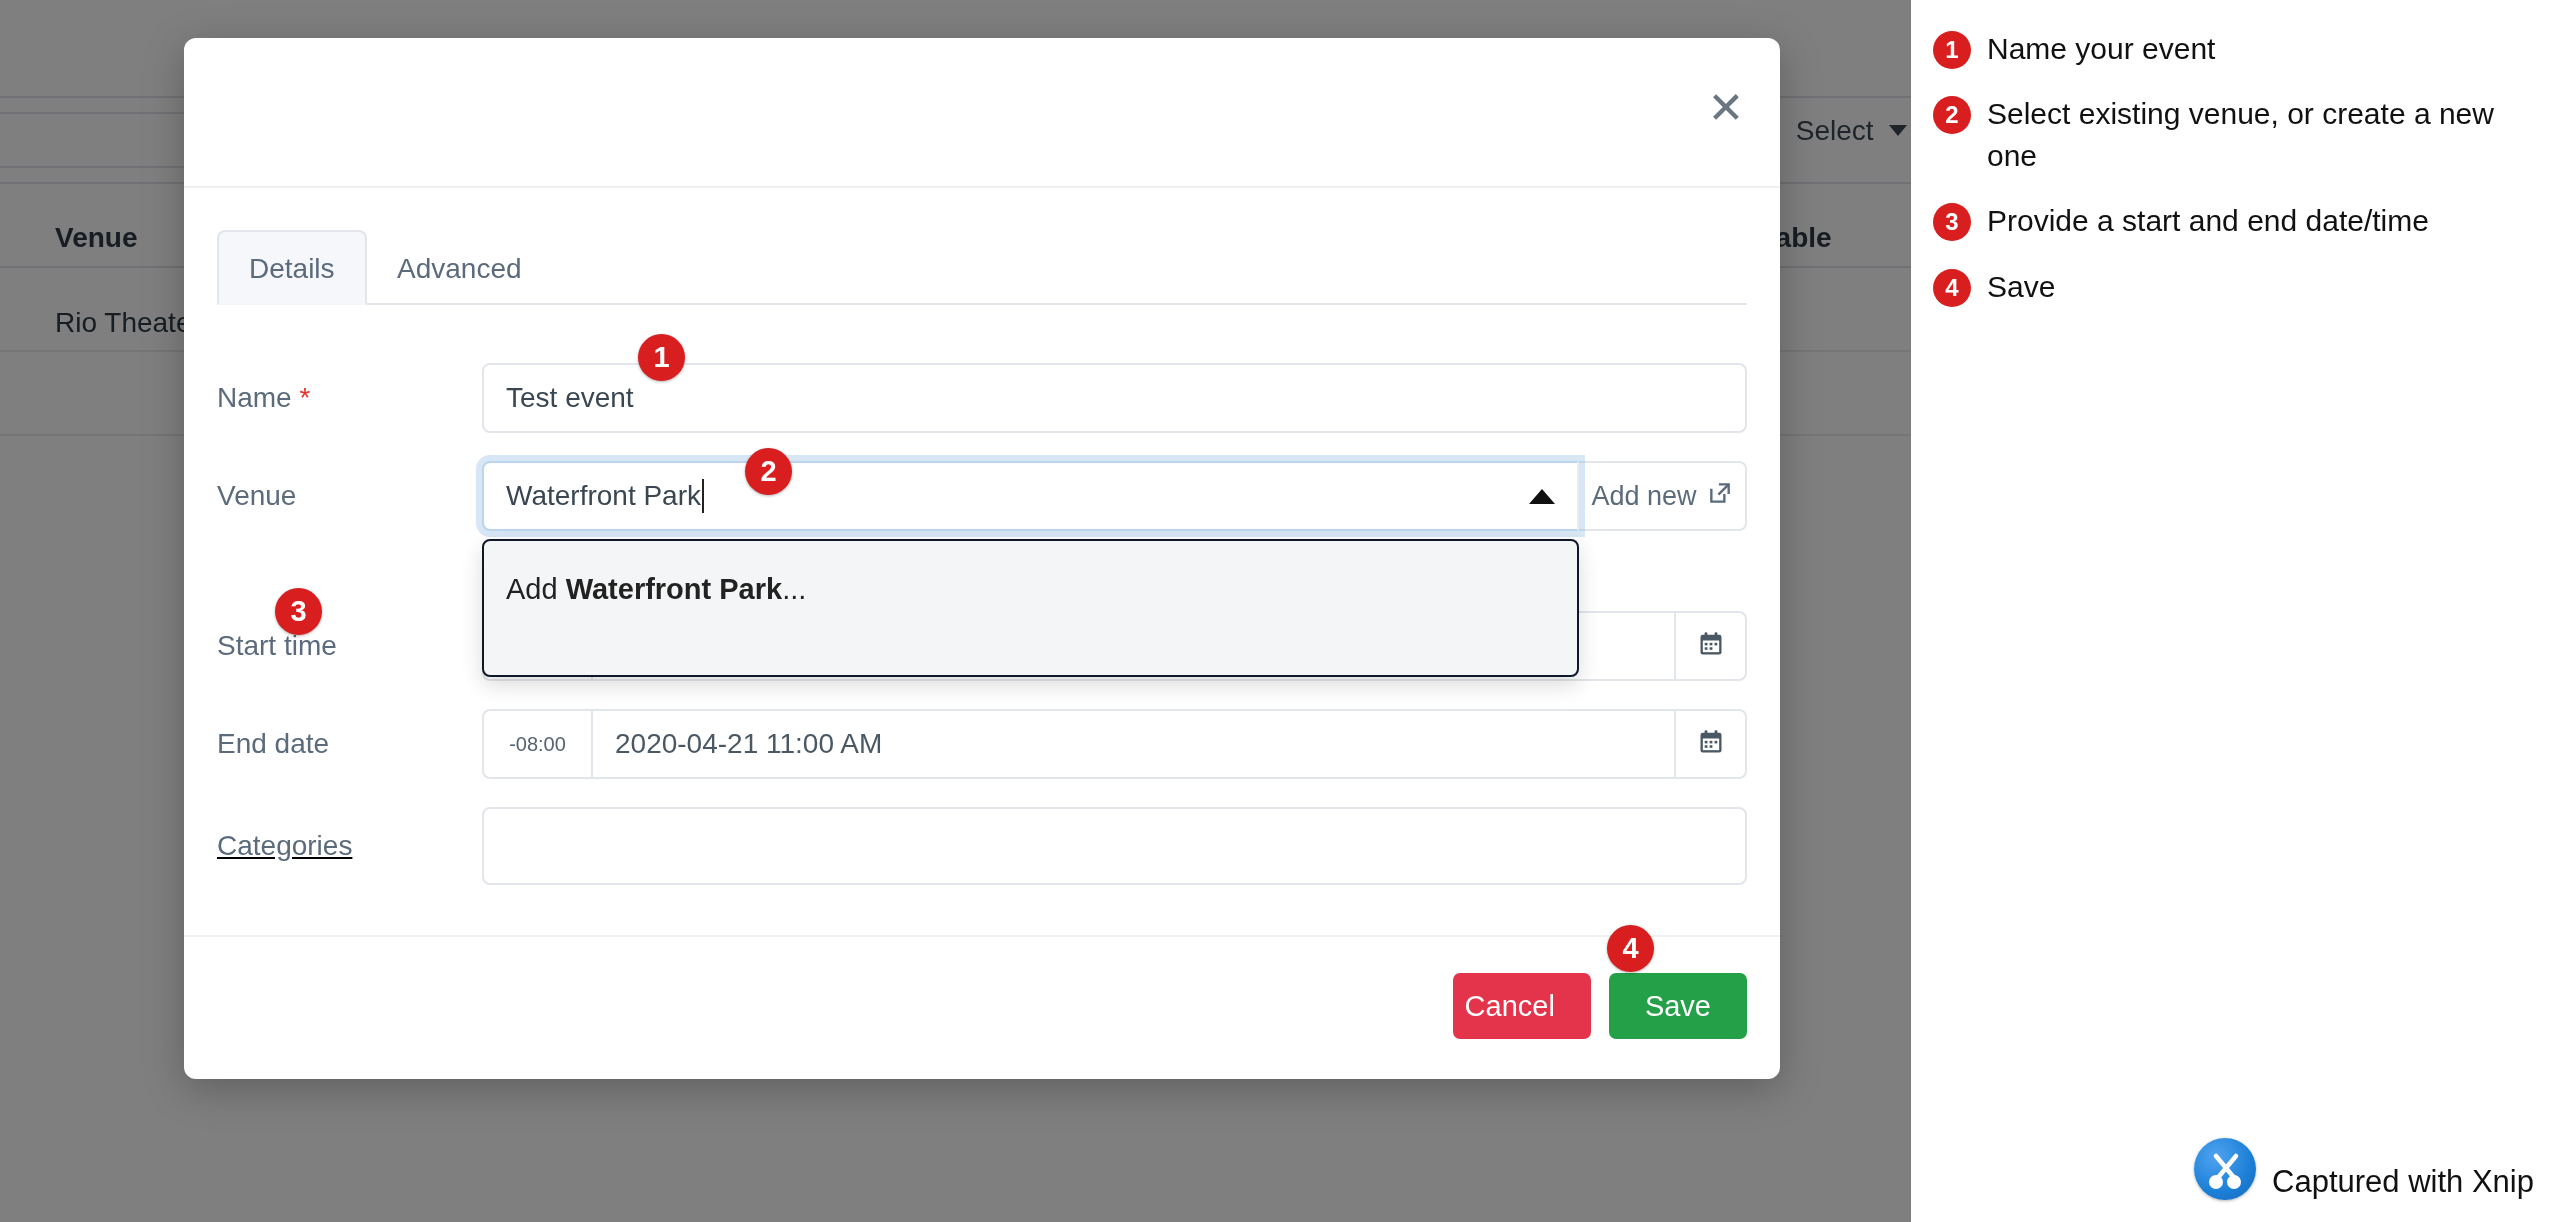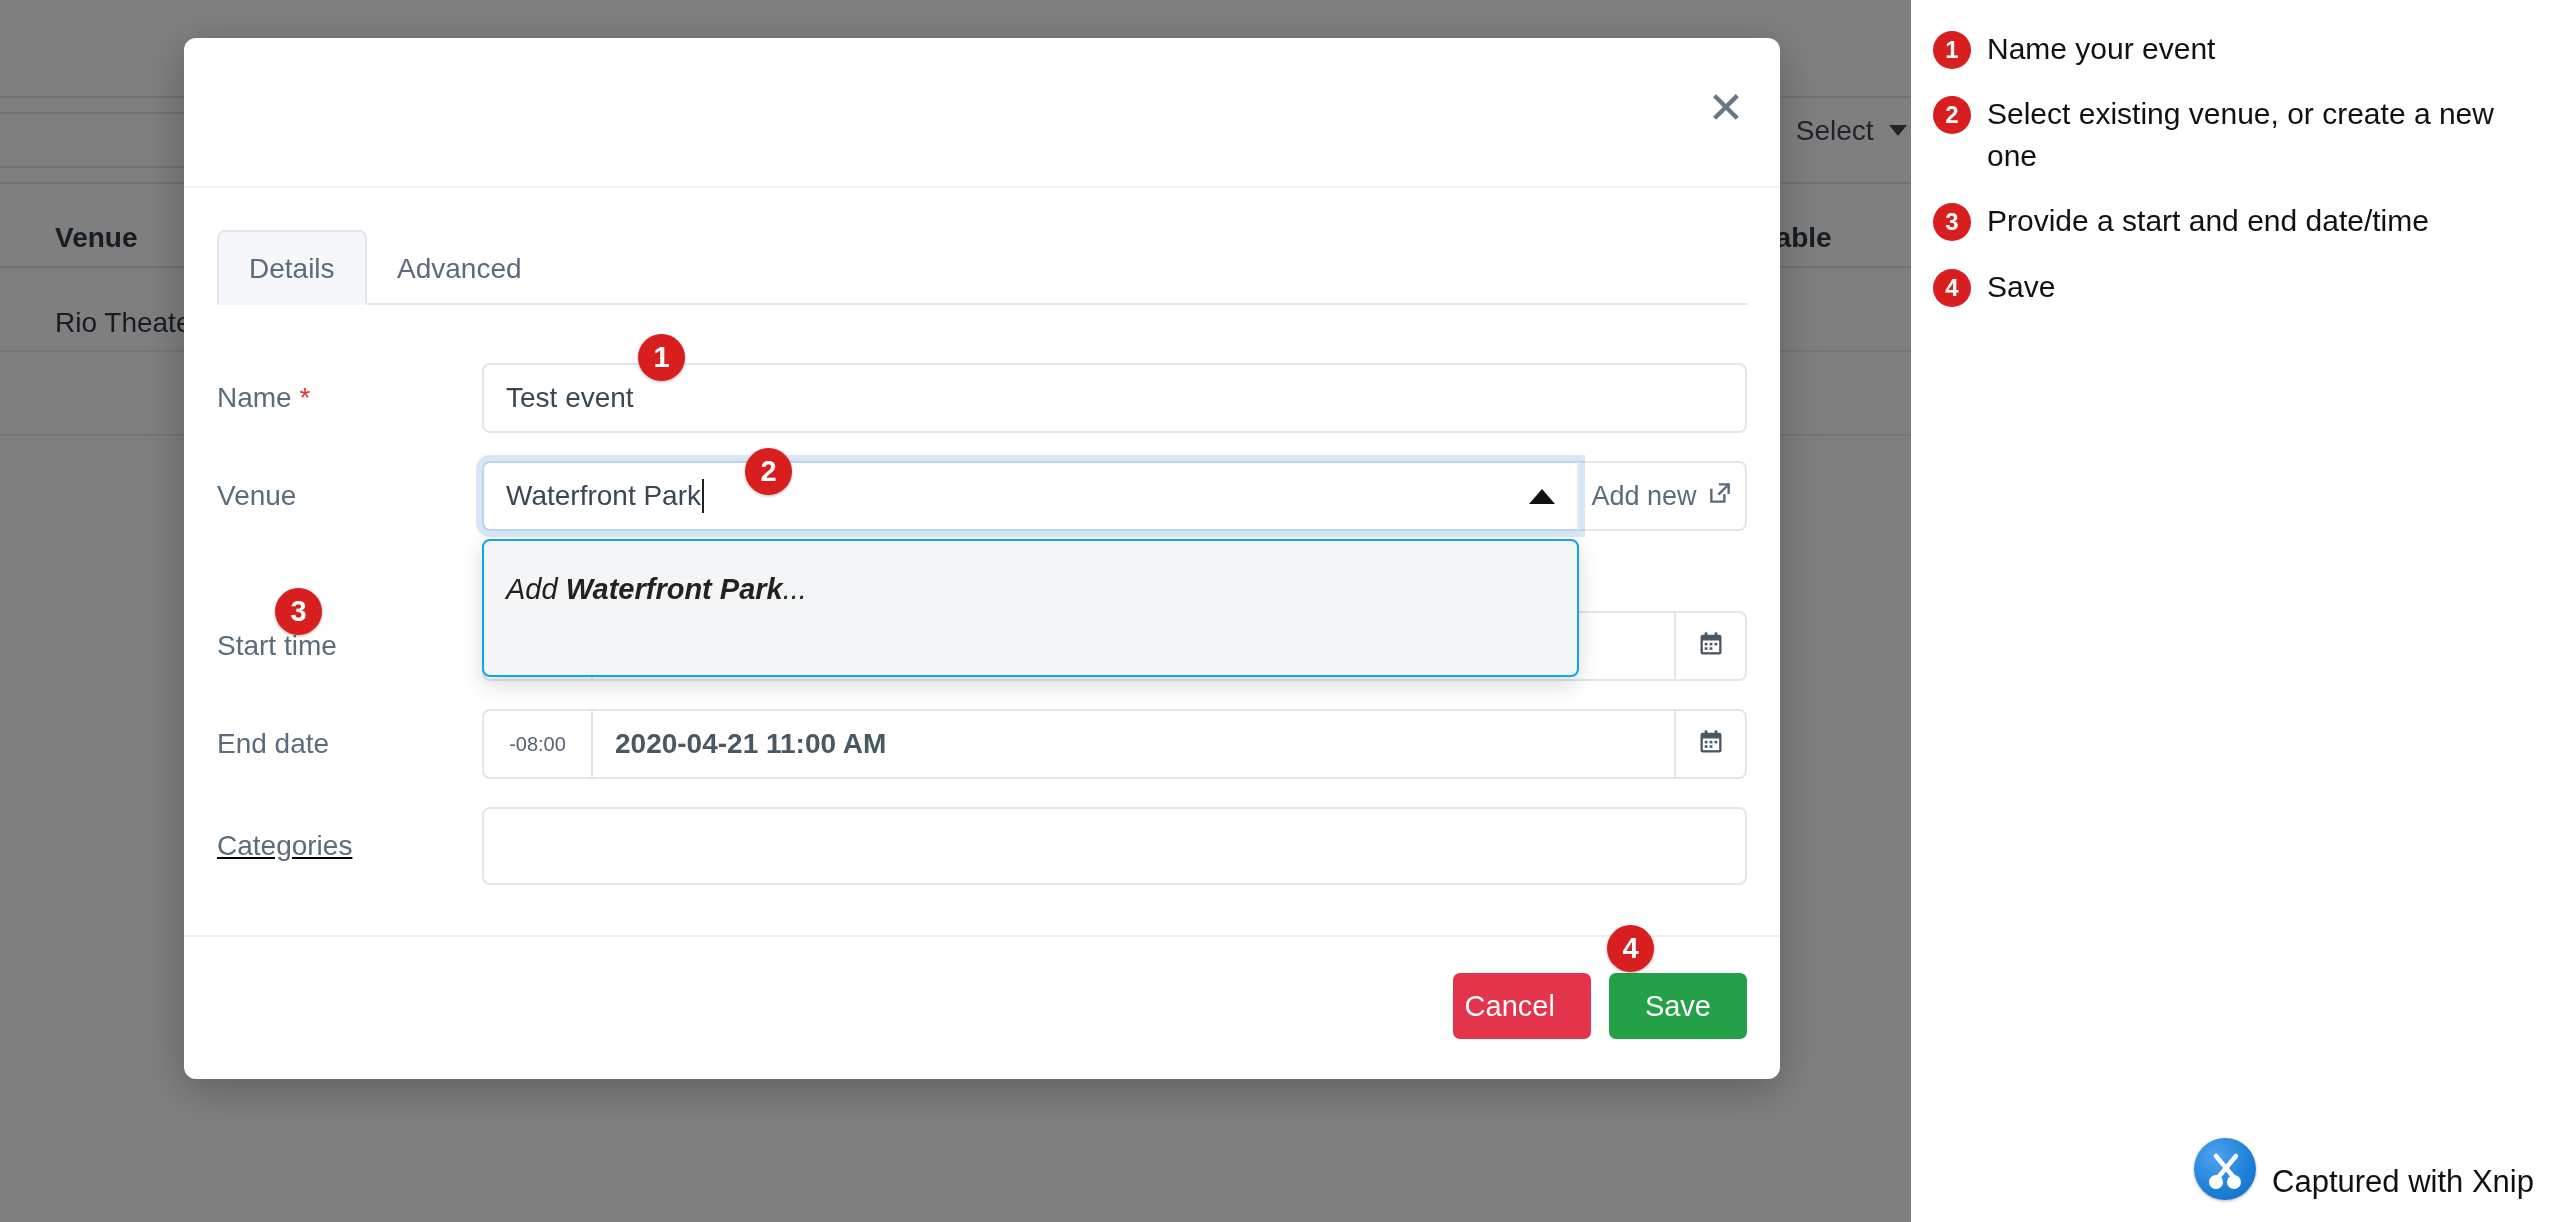--- a/index.html
+++ b/index.html
@@ -258,26 +258,25 @@
     white-space: nowrap;
   }
 
   
   .venue-dropdown {
     position: absolute;
     left: 0; top: 78px;
     width: 1097px;
     height: 138px;
     background: #f4f5f6;
-    border: 2px solid #0ea5e9;
+    border: 2px solid #0f172a;
     border-radius: 8px;
     box-shadow: 0 8px 22px rgba(0,0,0,0.14);
     z-index: 20;
     overflow: hidden;
-    font-style: italic;
   }
   .venue-dd-item {
     padding: 32px 0 0 22px;
     font-size: 29px;
     color: #222;
     cursor: pointer;
     white-space: nowrap;
   }
   .venue-dd-item b { font-weight: bold; }
 
@@ -302,21 +301,20 @@
     height: 70px;
     border: 2px solid #e2e5e9;
     border-left: 1px solid #e2e5e9;
     border-right: 1px solid #e2e5e9;
     background: #fff;
     display: flex;
     align-items: center;
     padding: 0 22px;
     font-size: 28px;
     color: #4a5864;
-    font-weight: bold;
   }
   .cal-btn {
     width: 72px;
     flex: 0 0 72px;
     height: 70px;
     border: 2px solid #e2e5e9;
     border-left: 1px solid #e2e5e9;
     border-radius: 0 8px 8px 0;
     background: #fff;
     display: flex;

